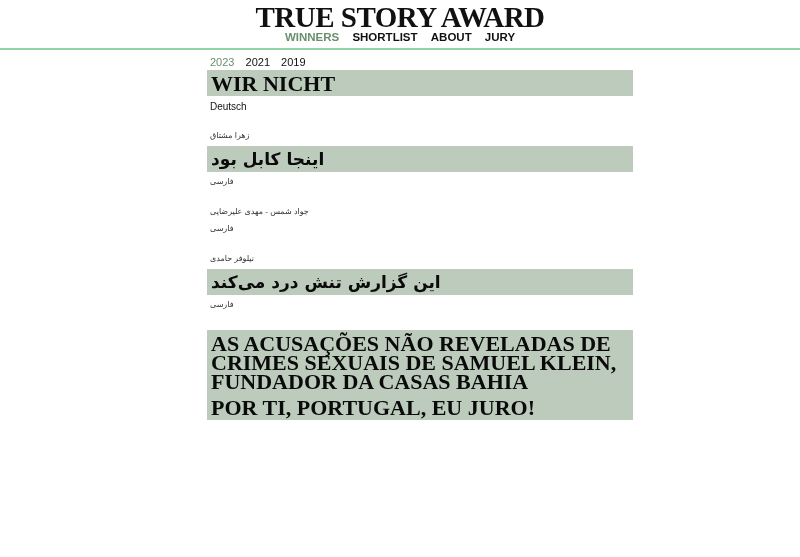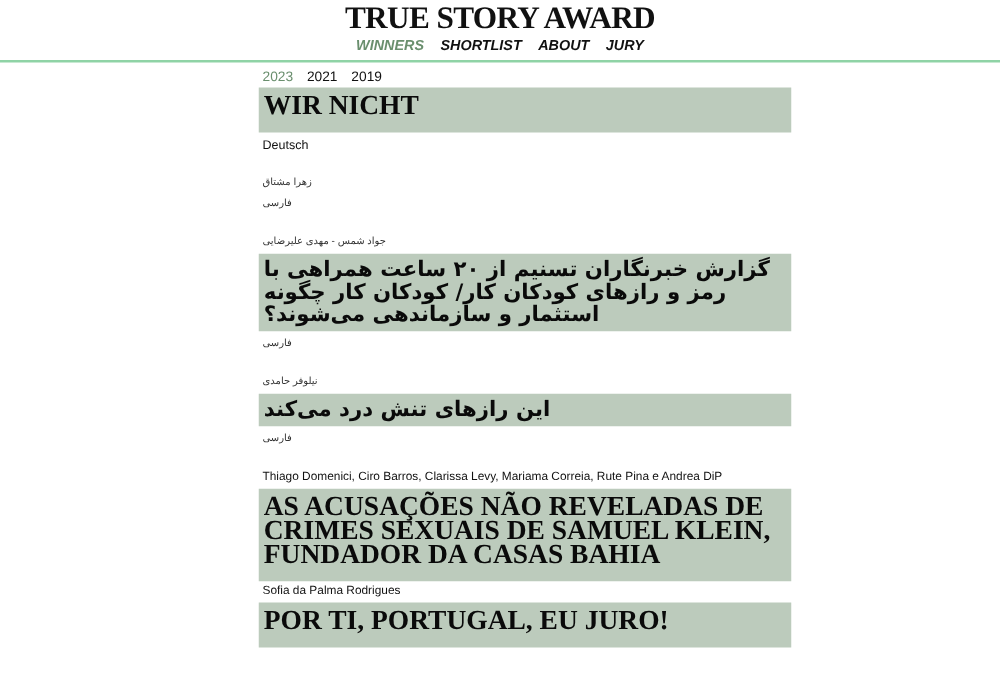--- a/index.html
+++ b/index.html
@@ -1,30 +1,30 @@
 <!DOCTYPE html>
 <html><head>
 <meta charset="utf-8">
 <style>
   html,body{margin:0;padding:0;background:#fff;}
   body{width:800px;height:557px;overflow:hidden;font-family:"Liberation Sans",sans-serif;color:#111;}
   .header{height:48px;text-align:center;position:relative;}
-  .logo{font-family:"Liberation Serif",serif;font-weight:bold;font-size:25px;letter-spacing:-0.5px;position:absolute;left:0;right:0;top:1px;color:#111;}
+  .logo{font-family:"Liberation Serif",serif;font-weight:bold;font-size:29px;letter-spacing:-0.5px;position:absolute;left:0;right:0;top:1px;color:#111;}
   .nav{position:absolute;left:0;right:0;top:31px;font-size:11.5px;font-weight:bold;}
-  .nav span{margin:1px 5px;cursor:pointer;font-style:italic;}
+  .nav span{margin:1px 5px;cursor:pointer;}
   .nav .active{color:#6a8f6e;}
   .rule{height:2px;background:#8fd3a6;}
   .main{position:absolute;left:207px;top:51px;width:426px;}
   .years{font-size:11px;margin:5px 0 0 3px;height:14px;}
   .years span{margin-right:8px;cursor:pointer;}
   .years .active{color:#6a8f6e;}
   .author{font-size:9.5px;margin:2px 0 3px 3px;height:12px;}
   .author.fa{font-size:8px;color:#333;}
   .title{background:#bccbbc;padding:2px 4px;font-family:"Liberation Serif",serif;font-weight:bold;color:#0a0a0a;cursor:pointer;}
-  .title.latin{font-size:22px;line-height:19px;padding:4px 4px 13px;}
+  .title.latin{font-size:22px;line-height:19px;padding:4px 4px 3px;}
   .title.fa{font-family:"DejaVu Sans",sans-serif;font-size:17px;line-height:18px;direction:rtl;text-align:left;padding:4px 4px;}
   .lang{font-size:10px;margin:5px 0 18px 3px;height:12px;}
   .lang.fa{font-size:8px;color:#333;}
 </style>
 </head>
 <body>
 
 <div class="header">
   <div class="logo">TRUE STORY AWARD</div>
   <div class="nav">
@@ -40,28 +40,26 @@
   <div class="years">
     <span class="active">2023</span>
     <span>2021</span>
     <span>2019</span>
   </div>
 
   <div class="title latin">WIR NICHT</div>
   <div class="lang">Deutsch</div>
 
   <div class="author fa">زهرا مشتاق</div>
+  <div class="title fa">اینجا کابل بود</div>
   <div class="lang fa">فارسی</div>
 
   <div class="author fa">جواد شمس - مهدی علیرضایی</div>
-  <div class="title fa">گزارش خبرنگاران تسنیم از ۲۰ ساعت همراهی با رمز و رازهای کودکان کار/ کودکان کار چگونه استثمار و سازماندهی می‌شوند؟</div>
   <div class="lang fa">فارسی</div>
 
   <div class="author fa">نیلوفر حامدی</div>
-  <div class="title fa">این رازهای تنش درد می‌کند</div>
+  <div class="title fa">این گزارش تنش درد می‌کند</div>
   <div class="lang fa">فارسی</div>
 
-  <div class="author">Thiago Domenici, Ciro Barros, Clarissa Levy, Mariama Correia, Rute Pina e Andrea DiP</div>
   <div class="title latin">AS ACUSAÇÕES NÃO REVELADAS DE CRIMES SEXUAIS DE SAMUEL KLEIN, FUNDADOR DA CASAS BAHIA</div>
 
-  <div class="author">Sofia da Palma Rodrigues</div>
   <div class="title latin">POR TI, PORTUGAL, EU JURO!</div>
 </div>
 
 </body></html>

